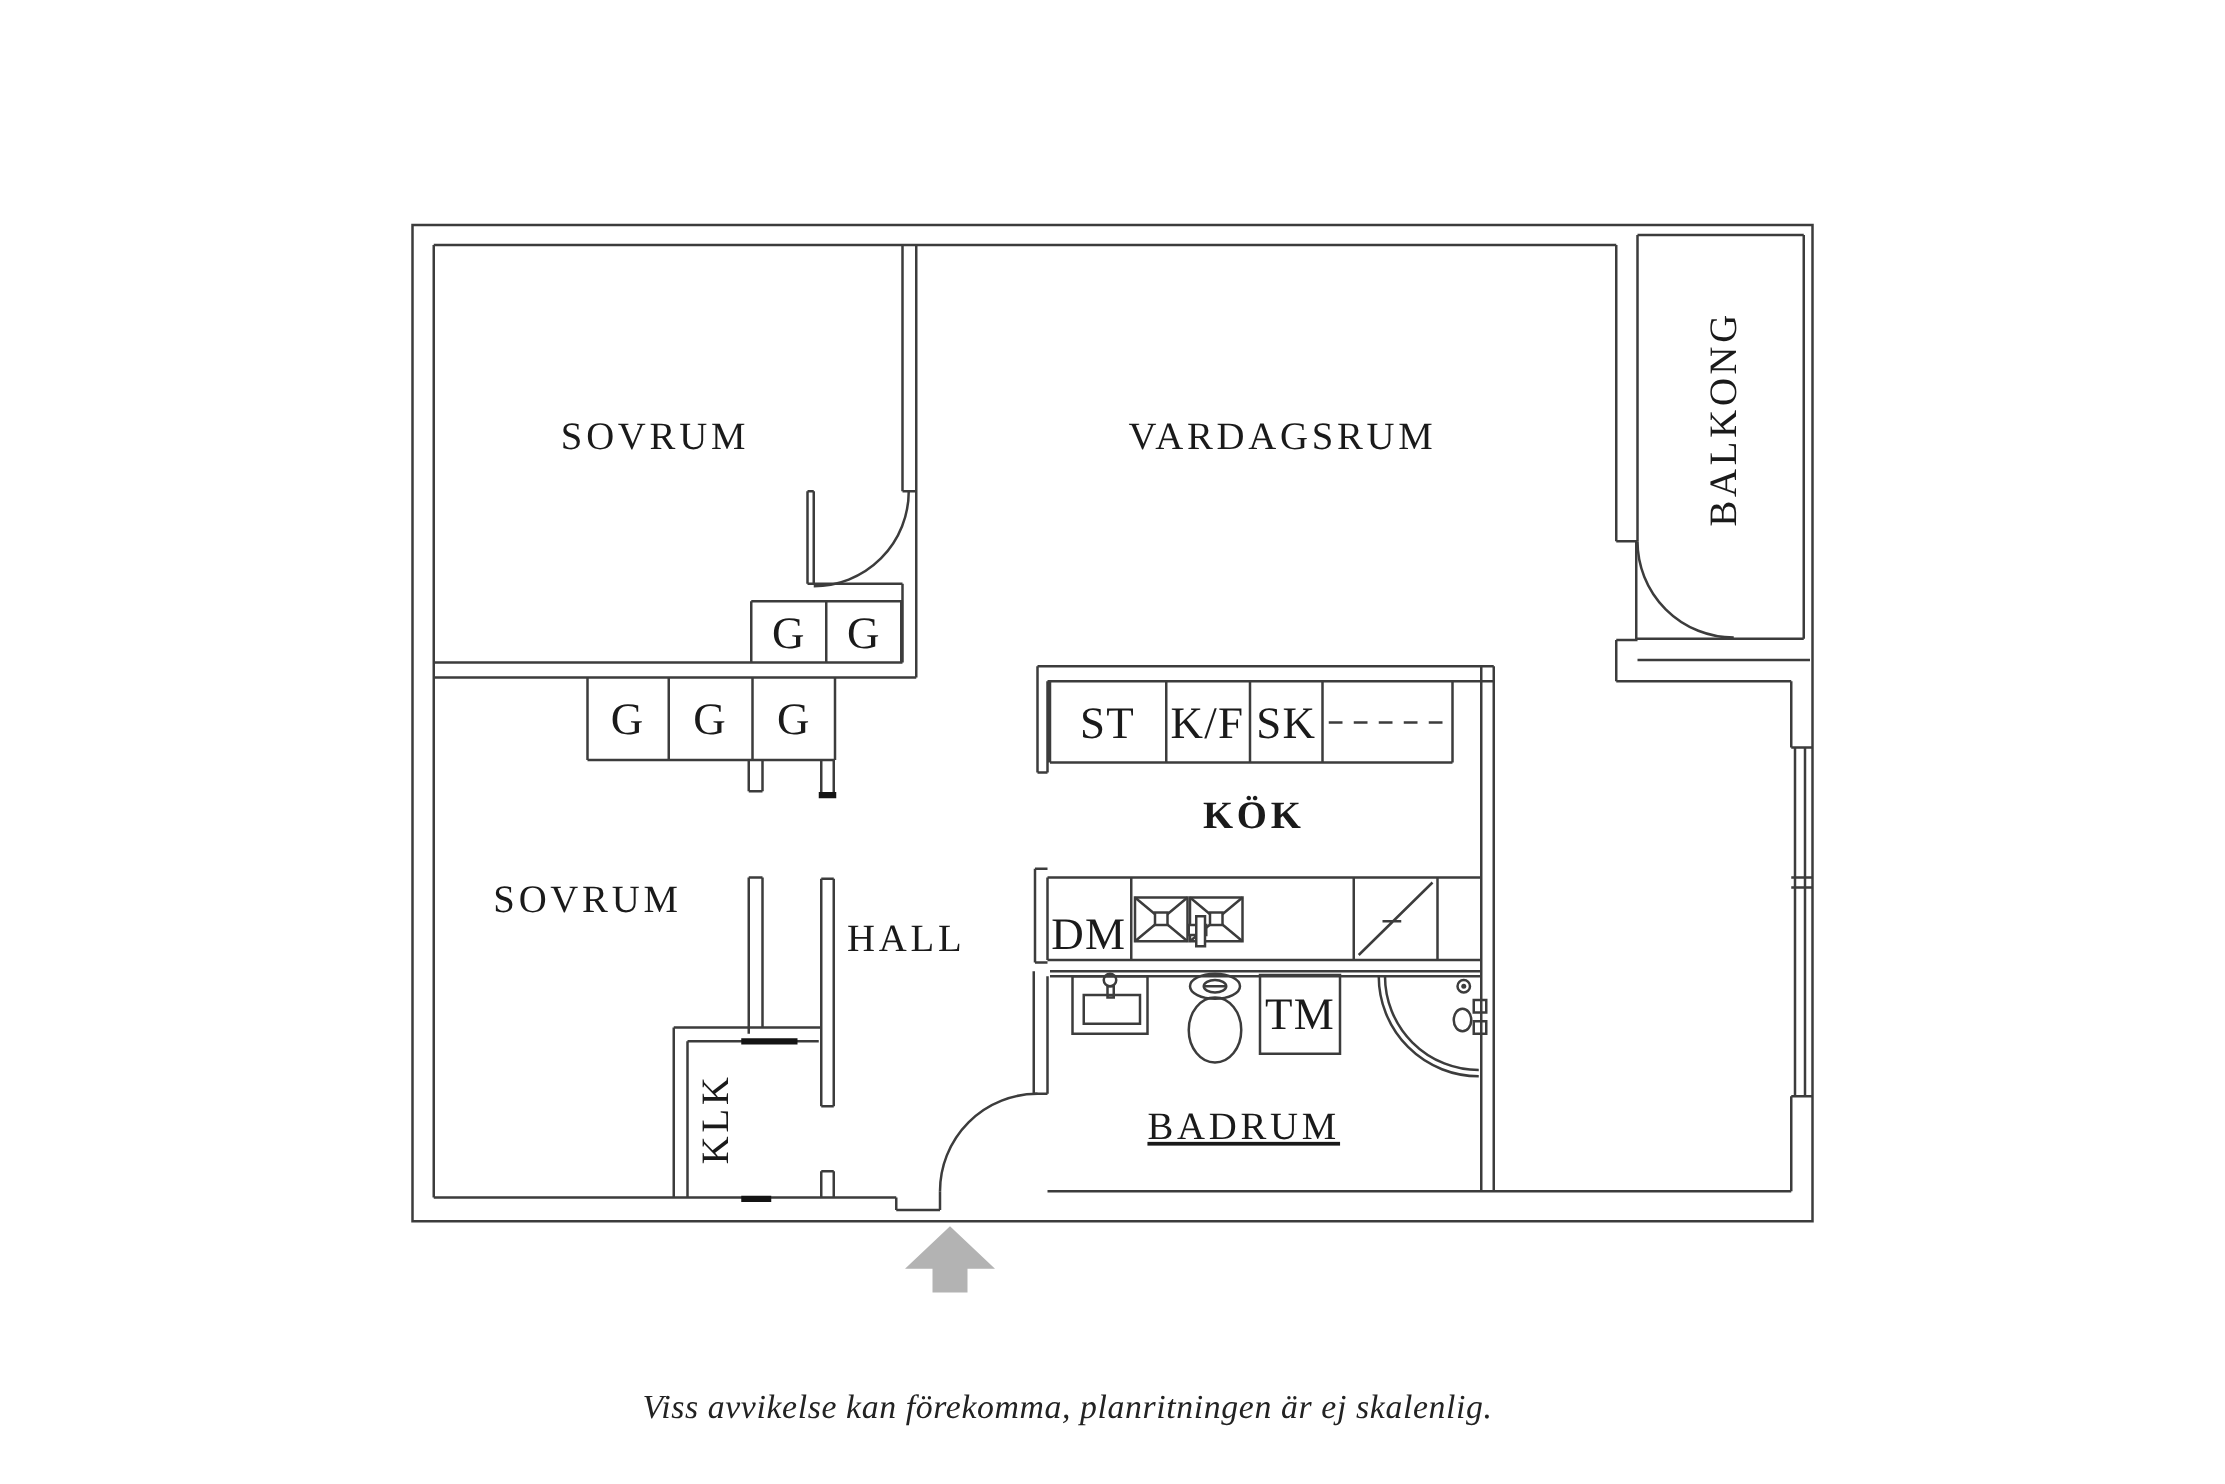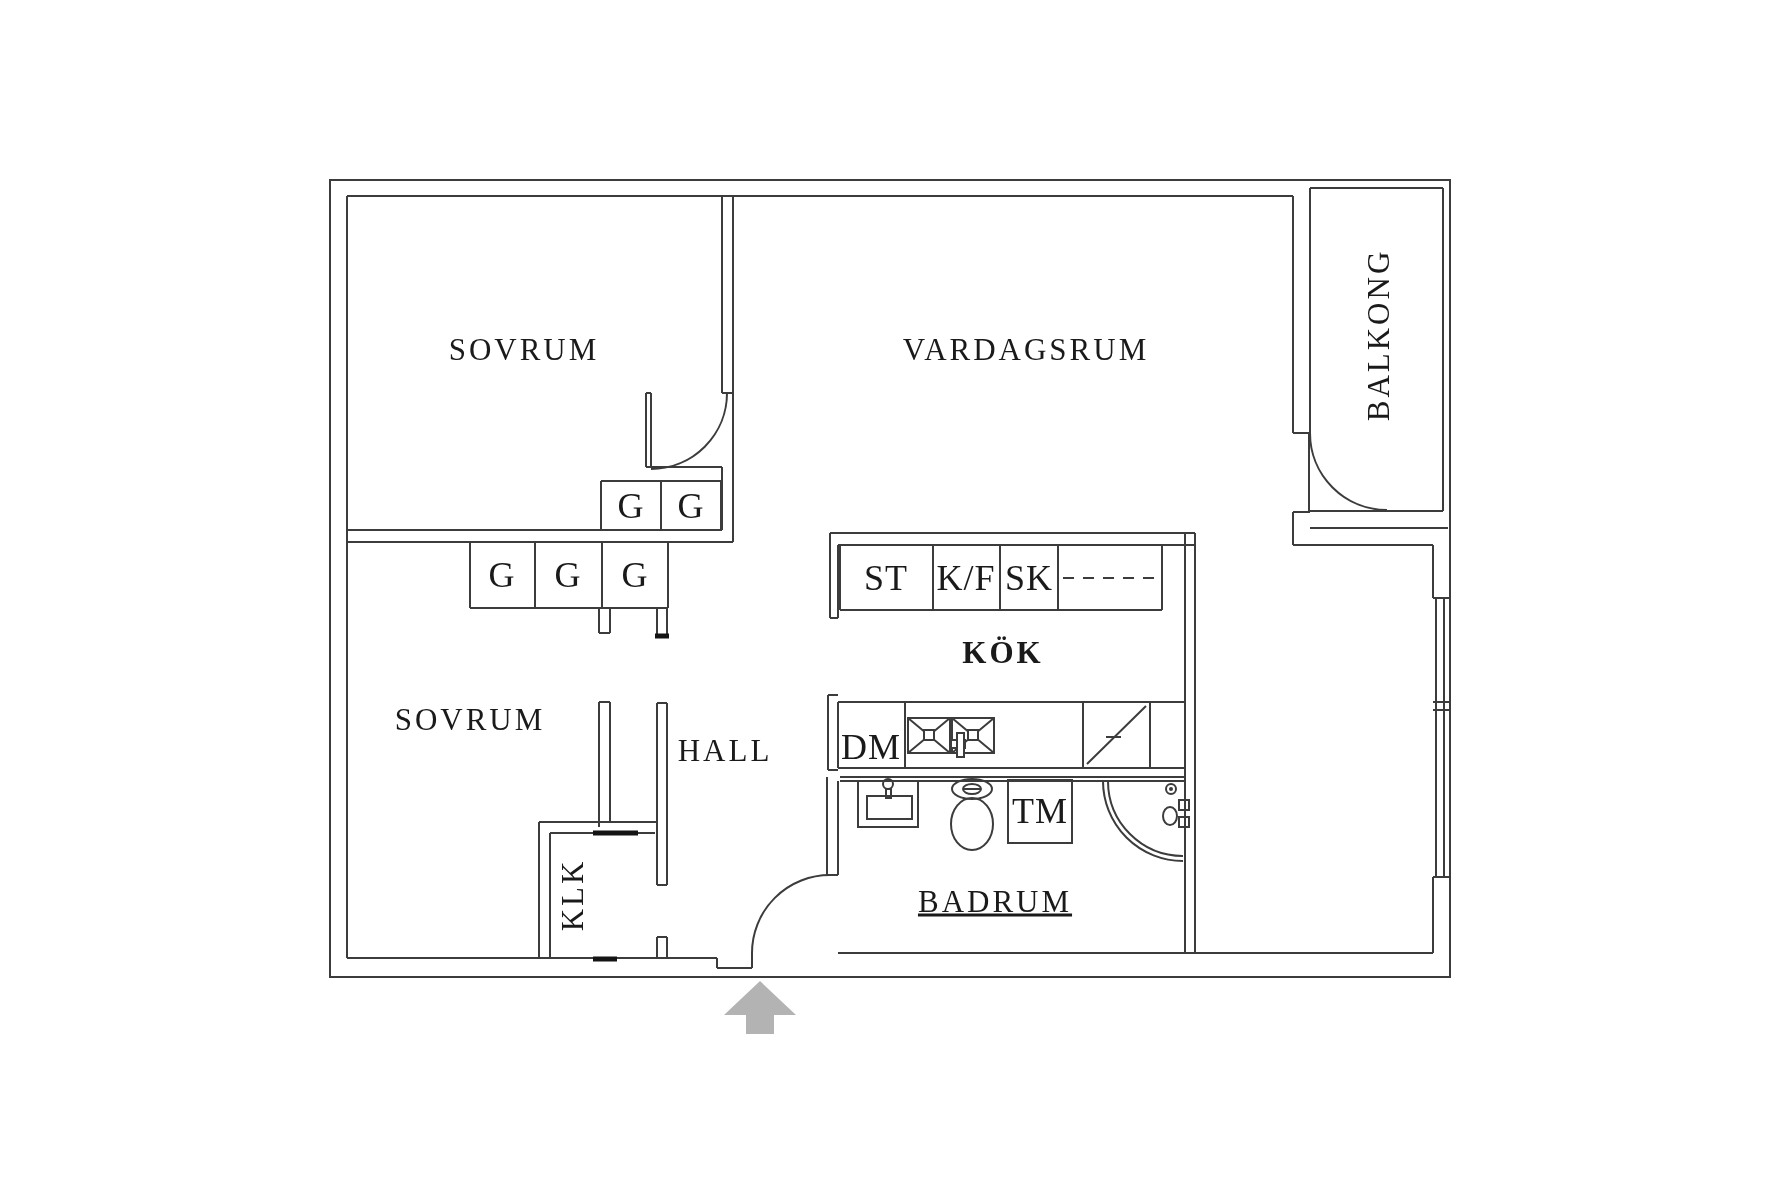--- a/index.html
+++ b/index.html
@@ -164,14 +164,15 @@
   <div class="lbl unit" style="left:691px;top:506px;">G</div>
   <div class="lbl unit" style="left:502px;top:575px;">G</div>
   <div class="lbl unit" style="left:568px;top:575px;">G</div>
   <div class="lbl unit" style="left:635px;top:575px;">G</div>
   <div class="lbl unit" style="left:886px;top:578px;">ST</div>
   <div class="lbl unit" style="left:966px;top:578px;">K/F</div>
   <div class="lbl unit" style="left:1029px;top:578px;">SK</div>
   <div class="lbl unit" style="left:871px;top:735px;margin-top:12px;">DM</div>
   <div class="lbl unit" style="left:1040px;top:811px;">TM</div>
 
+  <div class="caption" style="left:854px;top:1126px;">Viss avvikelse kan förekomma, planritningen är ej skalenlig.</div>
 
 </div>
 
 </body></html>

